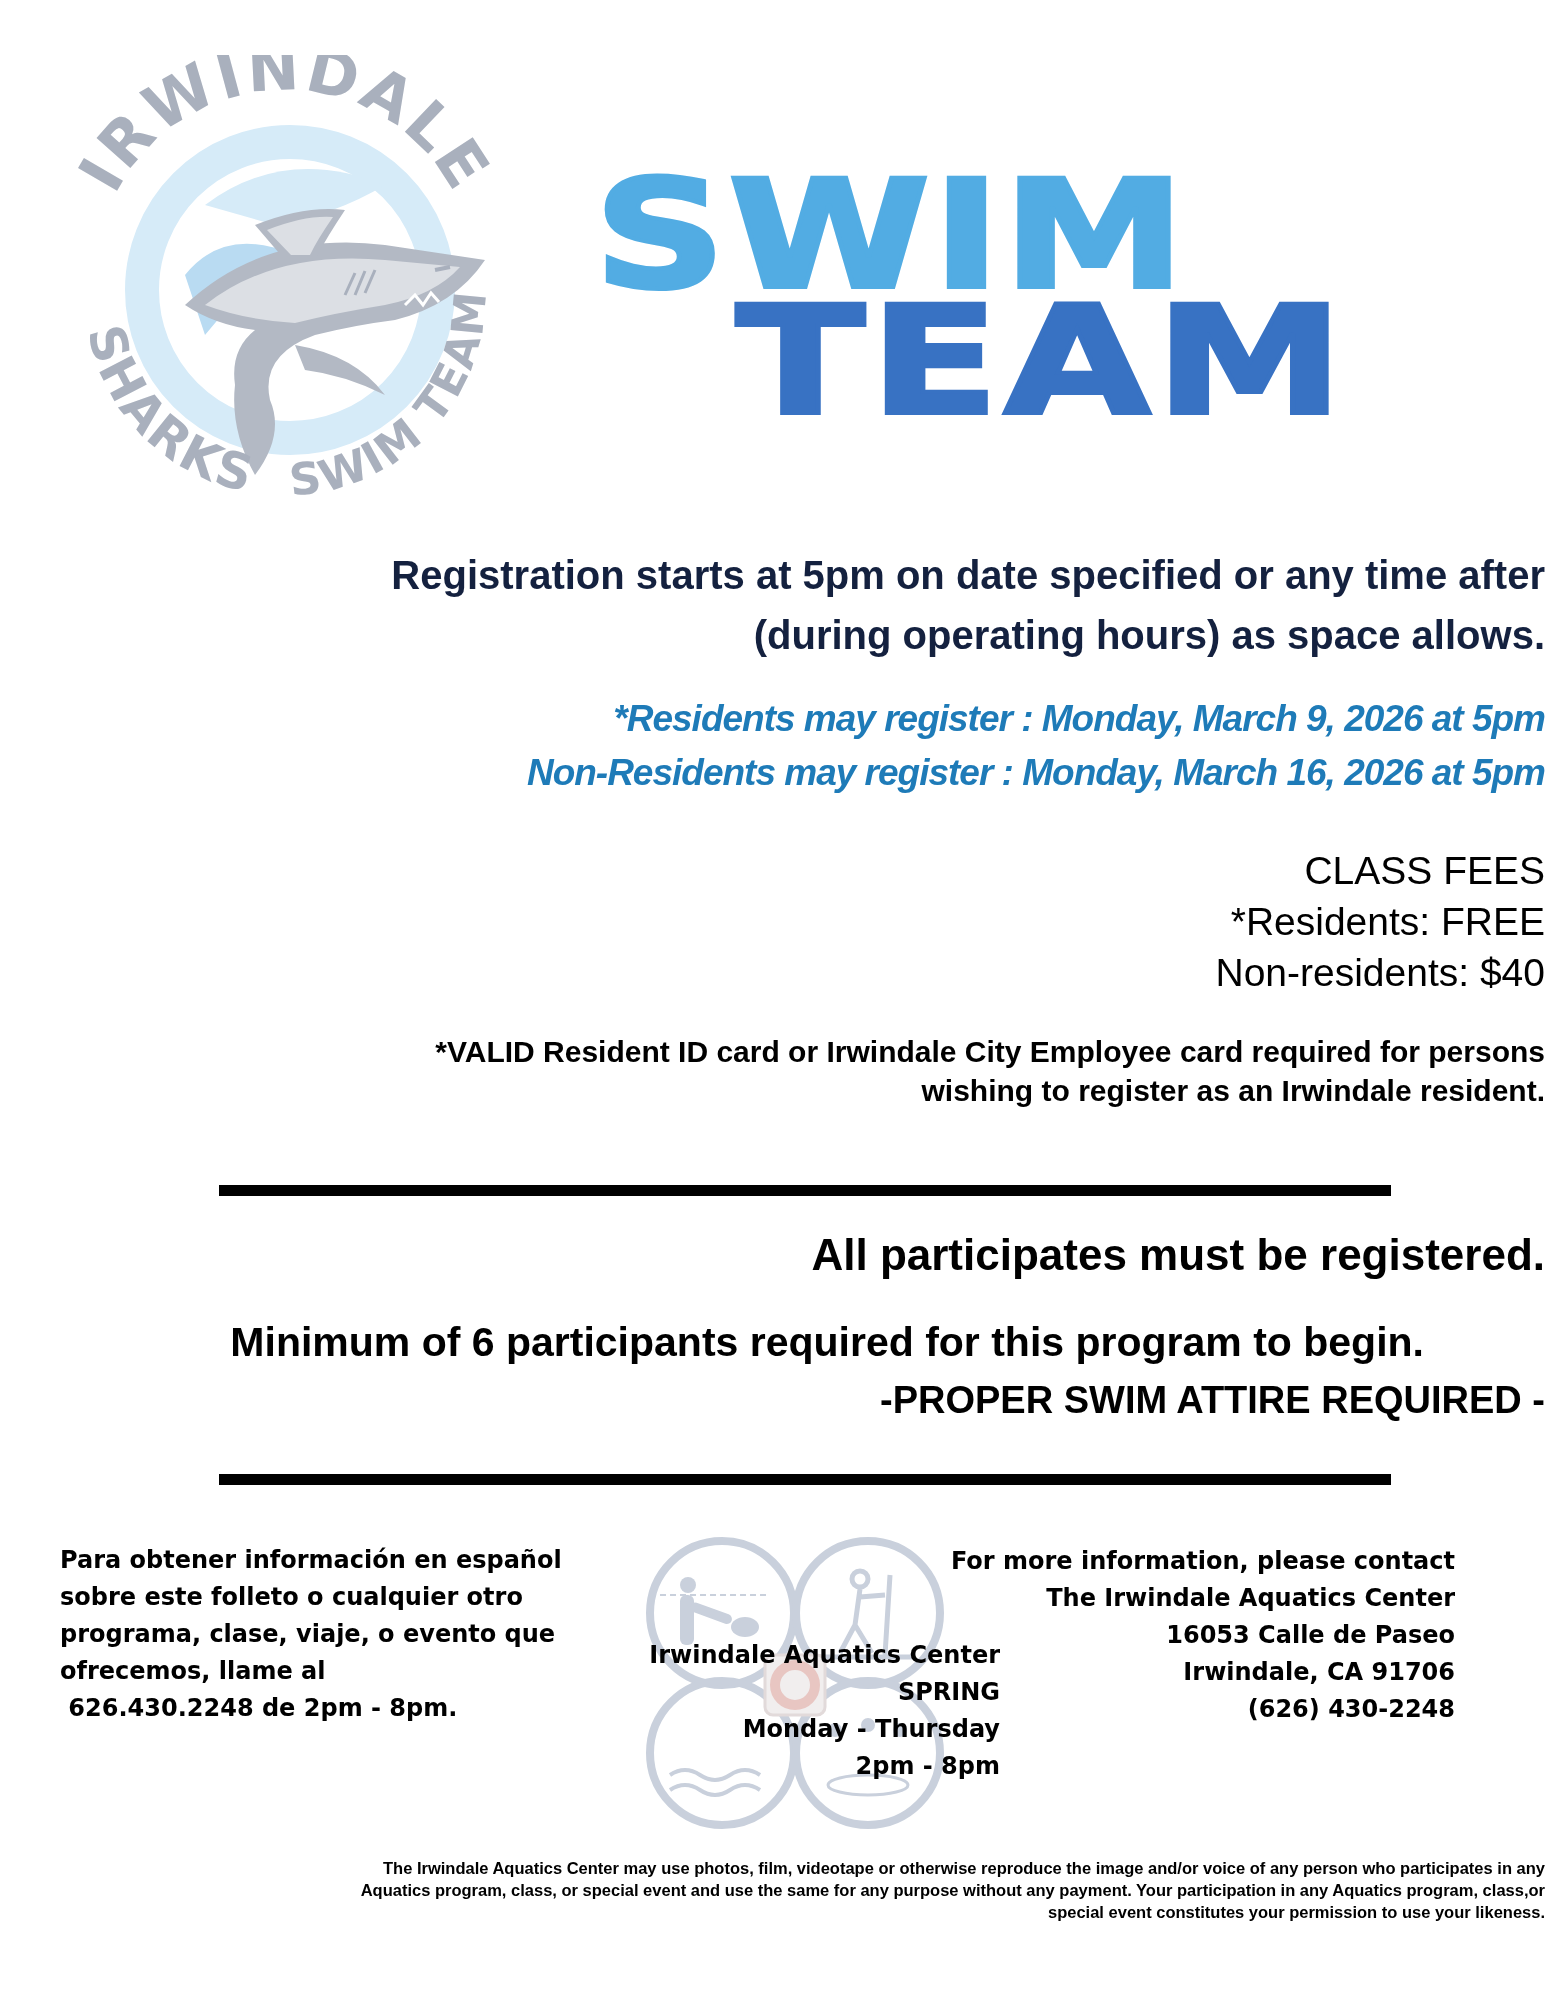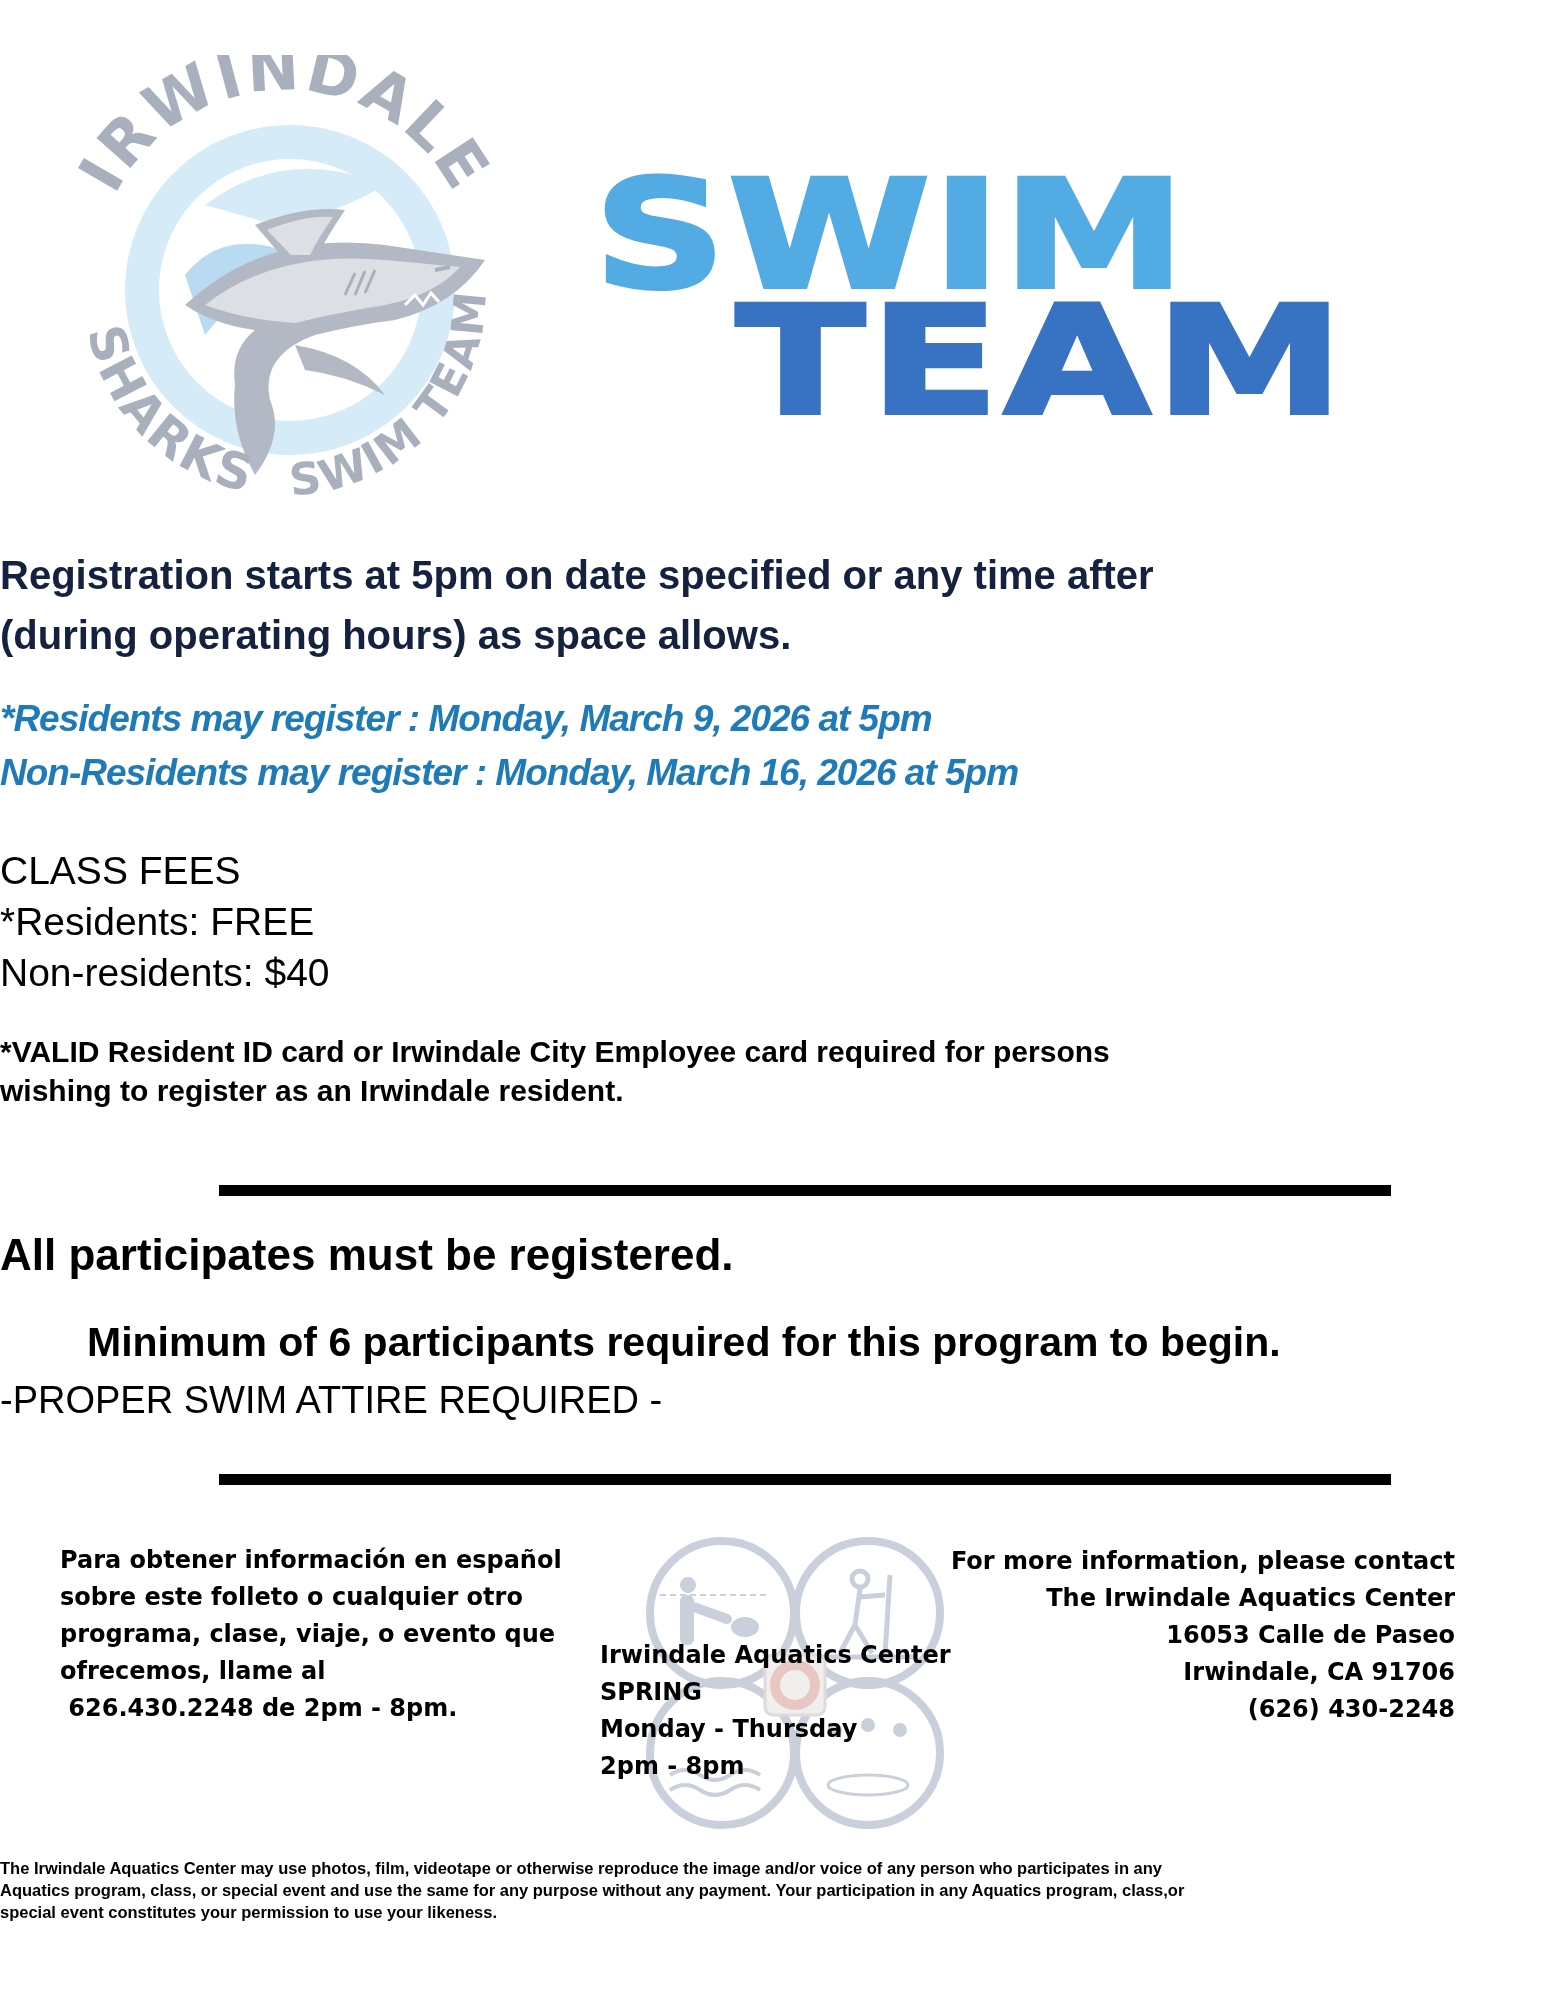--- a/index.html
+++ b/index.html
@@ -1,38 +1,38 @@
 <!DOCTYPE html>
 <html><head>
 <meta charset="utf-8">
 <style>
   html, body { margin: 0; padding: 0; background: #ffffff; }
   body { width: 1545px; height: 2000px; position: relative; overflow: hidden; font-family: "Liberation Sans", sans-serif; color: #000; }
   .abs { position: absolute; }
-  .center { text-align: left; }
+  .center { text-align: right; }
 
   
   #logo { left: 55px; top: 55px; width: 460px; height: 450px; }
 
   
   .title-swim { left: 594px; top: 160px; font-family: "DejaVu Sans", sans-serif; font-weight: 900; font-size: 150px; line-height: 1; letter-spacing: 2px; color: #52ACE3; transform: scaleX(1.22); transform-origin: left top; -webkit-text-stroke: 4px #52ACE3; }
   .title-team { left: 736px; top: 286px; font-family: "DejaVu Sans", sans-serif; font-weight: 900; font-size: 150px; line-height: 1; letter-spacing: 4px; color: #3872C3; transform: scaleX(1.26); transform-origin: left top; -webkit-text-stroke: 4px #3872C3; }
 
   .reg { left: 0; width: 1545px; top: 545px; font-family: "Liberation Sans", sans-serif; font-weight: bold; font-size: 40px; line-height: 60px; color: #14213F; }
   .dates { left: 0; width: 1545px; top: 692px; font-family: "Liberation Sans", sans-serif; font-weight: bold; font-style: italic; font-size: 37px; line-height: 54px; color: #1E7BB8; letter-spacing: -1px; }
   .fees { left: 0; width: 1545px; top: 845px; font-family: "Liberation Sans", sans-serif; font-weight: normal; font-size: 39px; line-height: 51px; color: #000; }
   .valid { left: 0; width: 1545px; top: 1032px; font-family: "Liberation Sans", sans-serif; font-weight: bold; font-size: 30px; line-height: 39px; color: #000; }
 
   .rule { left: 219px; width: 1172px; height: 11px; background: #000; }
   .rule1 { top: 1185px; }
   .rule2 { top: 1474px; }
 
   .allp { left: 0; width: 1545px; top: 1225px; font-family: "Liberation Sans", sans-serif; font-weight: bold; font-size: 44px; line-height: 60px; }
   .minp { left: 8px; width: 1416px; top: 1312px; font-family: "Liberation Sans", sans-serif; font-weight: bold; font-size: 41px; line-height: 60px; padding-left: 79px; box-sizing: border-box; }
-  .attire { left: 0; width: 1545px; top: 1372px; font-family: "Liberation Sans", sans-serif; font-weight: normal; font-size: 38px; line-height: 56px; }
+  .attire { left: 0; width: 1545px; top: 1372px; font-family: "Liberation Sans", sans-serif; font-weight: bold; font-size: 38px; line-height: 56px; }
 
   .spanish { left: 60px; top: 1542px; width: 560px; font-family: "DejaVu Sans", sans-serif; font-weight: bold; font-size: 24px; line-height: 37px; color: #000; }
   .spanish div { white-space: nowrap; }
 
   #pictos { left: 640px; top: 1535px; width: 310px; height: 295px; }
   .hours { left: 600px; width: 400px; top: 1637px; font-family: "DejaVu Sans", sans-serif; font-weight: bold; font-size: 24px; line-height: 37px; color: #000000; }
 
   .contact { right: 90px; top: 1543px; width: 560px; text-align: right; font-family: "DejaVu Sans", sans-serif; font-weight: bold; font-size: 24px; line-height: 37px; color: #000; }
 
   .disclaimer { left: 0; width: 1545px; top: 1857px; font-family: "Liberation Sans", sans-serif; font-weight: bold; font-size: 16.5px; line-height: 22px; color: #000; }

